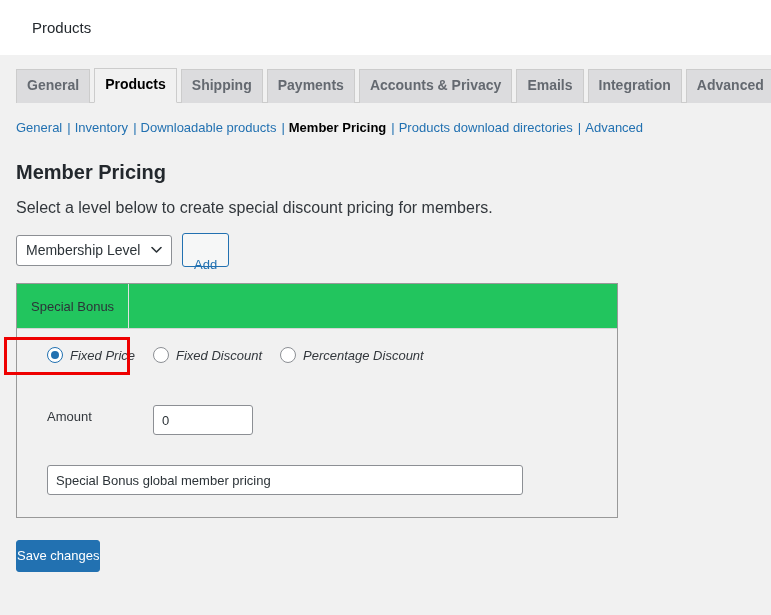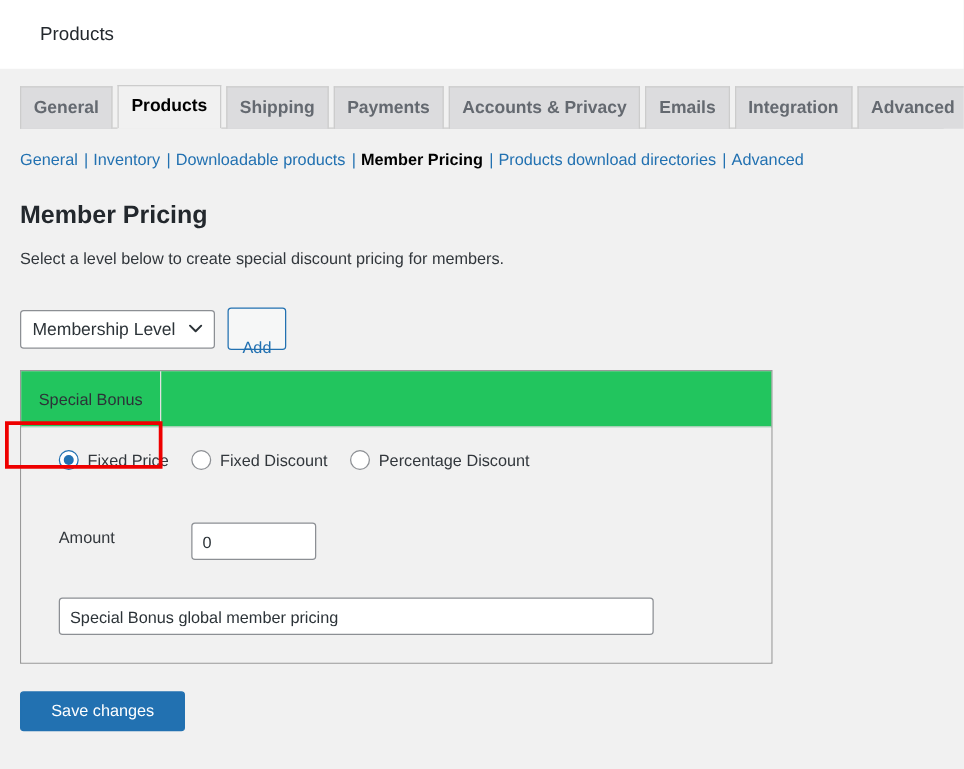--- a/index.html
+++ b/index.html
@@ -105,29 +105,29 @@
   
   h2.section-title {
     font-size: 20px;
     font-weight: 600;
     color: #23282d;
     margin: 18px 0 0 0;
     padding: 0;
     line-height: 1.3;
   }
   p.section-desc {
-    font-size: 13px;
+    font-size: 16px;
     color: #32373c;
     margin: 14px 0 0 0;
     padding: 0;
   }
 
   
   .control-row {
-    margin-top: 32px;
+    margin-top: 16px;
     display: flex;
     align-items: center;
     gap: 10px;
   }
   .wc-select {
     -webkit-appearance: none;
     appearance: none;
     background: #ffffff;
     border: 1px solid #8c8f94;
     border-radius: 3px;
@@ -218,20 +218,21 @@
     display: flex;
     align-items: center;
     gap: 0;
     padding-top: 2px;
   }
   .radio-item {
     display: flex;
     align-items: center;
     margin-right: 18px;
     cursor: pointer;
+    font-style: italic;
   }
   .radio-dot {
     width: 16px;
     height: 16px;
     border: 1px solid #8c8f94;
     border-radius: 50%;
     background: #fff;
     display: inline-block;
     position: relative;
     margin-right: 7px;
@@ -271,21 +272,21 @@
 
   
   .btn-primary {
     margin-top: 22px;
     background: #2271b1;
     border: 1px solid #2271b1;
     border-radius: 3px;
     color: #ffffff;
     font-family: "Liberation Sans", sans-serif;
     font-size: 13px;
-    padding: 0 24px;
+    padding: 0 0;
     height: 32px;
     line-height: 30px;
     cursor: pointer;
   }
 
   
   .annot-box {
     position: absolute;
     border: 3px solid #ee0000;
     pointer-events: none;

